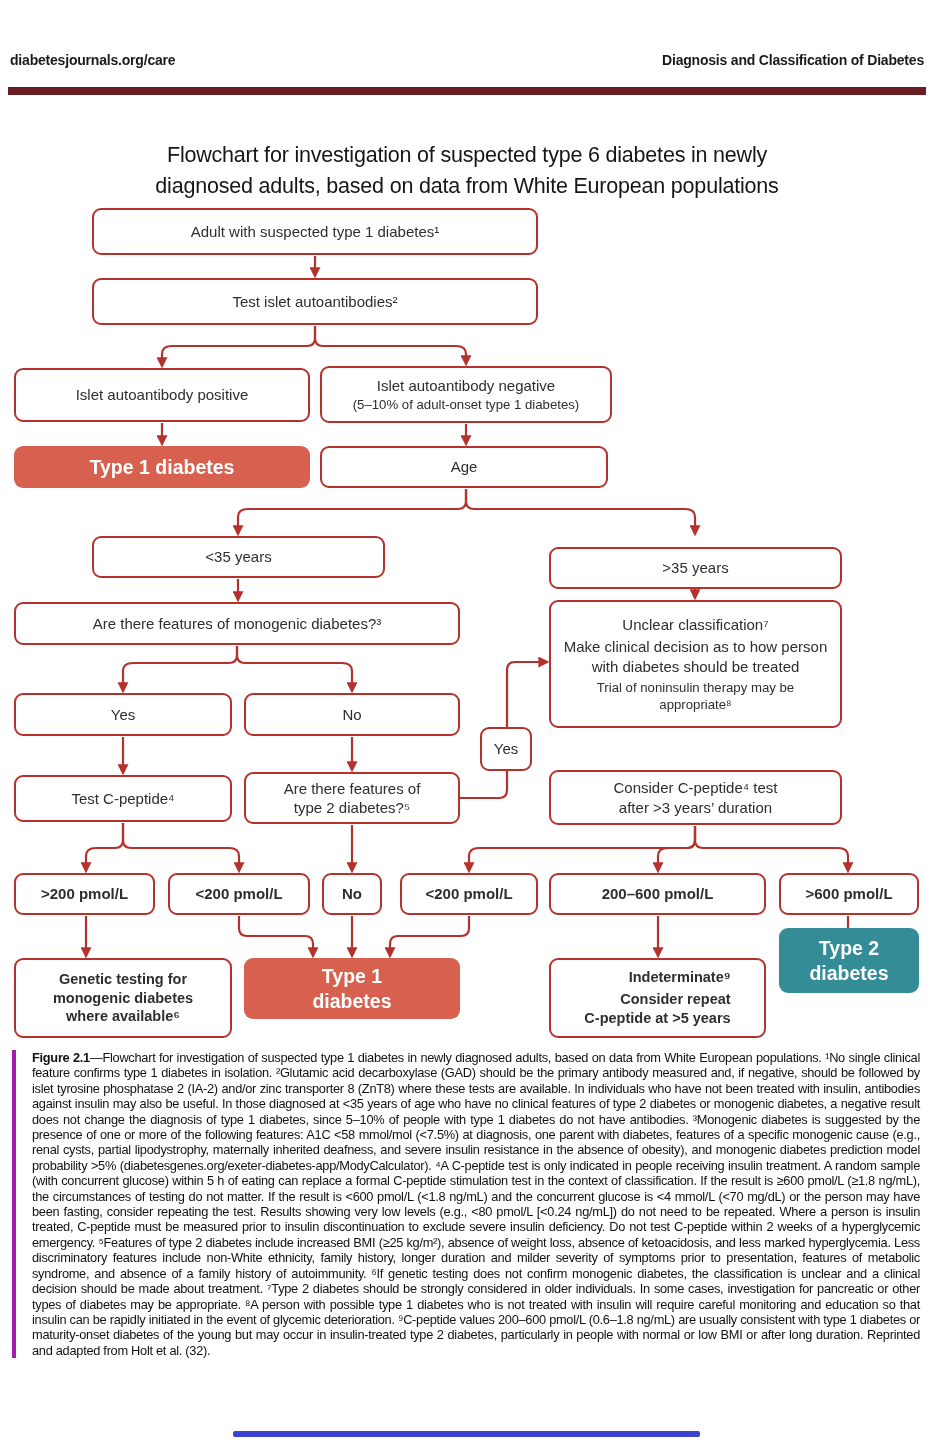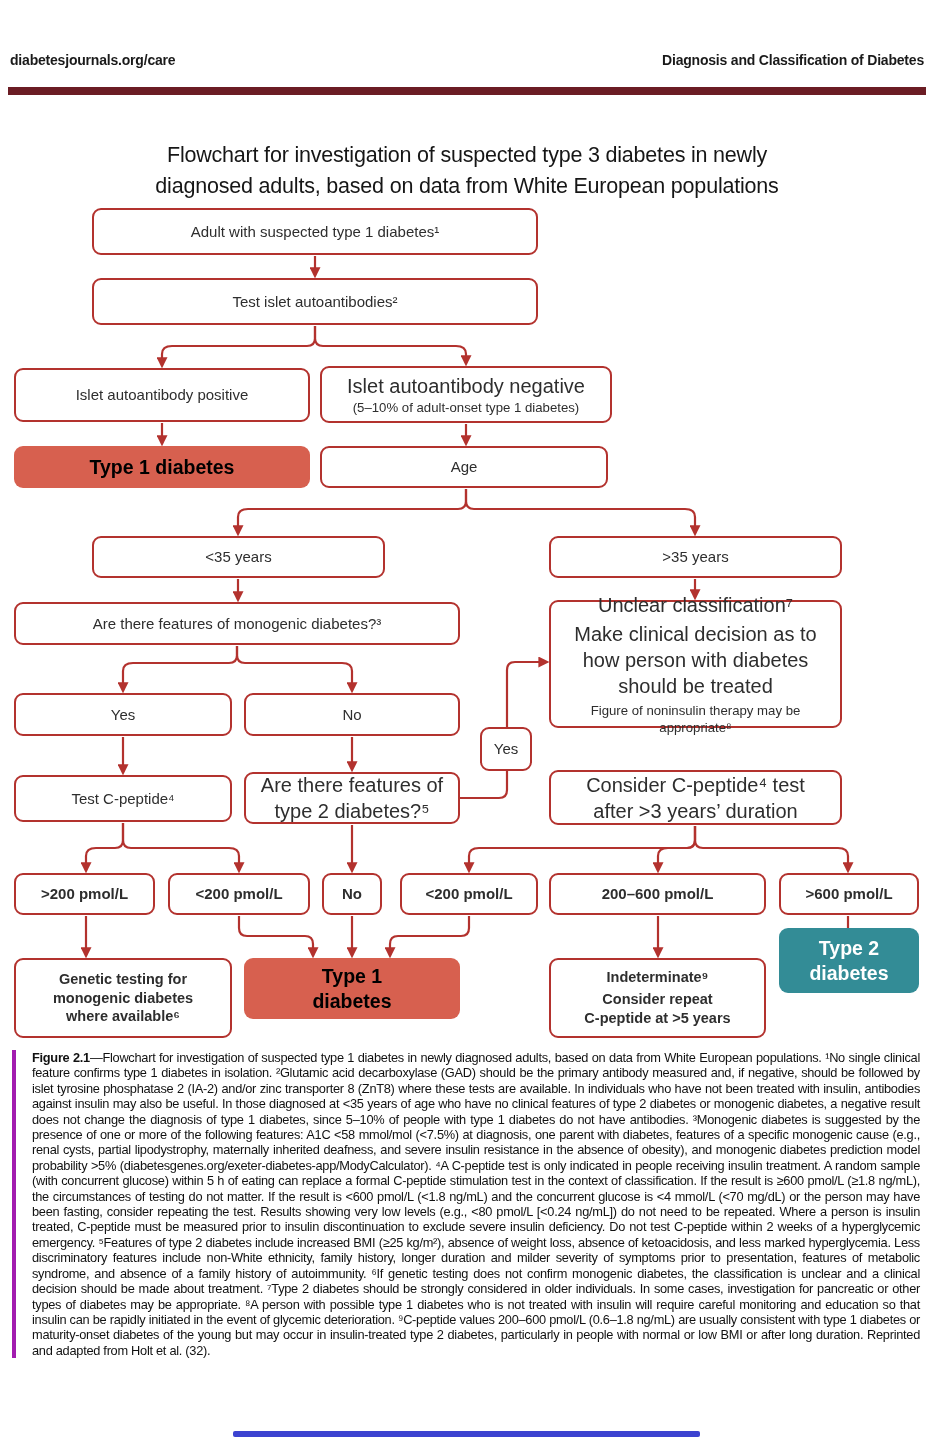--- a/index.html
+++ b/index.html
@@ -10,24 +10,24 @@
        font-size:14px;font-weight:bold;color:#1a1a1a;letter-spacing:-0.2px;}
   .hdr-bar{position:absolute;top:87px;left:8px;right:8px;height:8px;background:var(--maroon,#6b1d24);}
   
   .fig-title{position:absolute;top:140px;left:0;width:934px;text-align:center;
              font-size:21.5px;font-weight:500;color:#161616;line-height:1.45;letter-spacing:-0.2px;}
   
   .node{position:absolute;box-sizing:border-box;background:#fff;border:2px solid var(--red,#b3322e);
         border-radius:9px;display:flex;align-items:center;justify-content:center;text-align:center;
         font-size:15px;line-height:1.3;color:#2e2e2e;padding:4px 10px;z-index:2;}
   .node .t13{font-size:13.2px;}
-  .node .t15{font-size:20px;}
+  .node .t15{font-size:15px;}
   .node .mt2{margin-top:3px;}
   .node.bold{font-weight:600;}
-  .fill-red{background:var(--redfill,#d7604f);border:none;color:#000000;font-weight:bold;font-size:19.5px;line-height:1.25;}
+  .fill-red{background:var(--redfill,#d7604f);border:none;color:#ffffff;font-weight:bold;font-size:19.5px;line-height:1.25;}
   .fill-teal{background:var(--tealfill,#338c96);border:none;color:#ffffff;font-weight:bold;font-size:19.5px;line-height:1.25;}
   .blockln{display:block;}
   svg.connectors{position:absolute;top:0;left:0;z-index:1;pointer-events:none;}
   svg.connectors path{stroke:var(--red,#b3322e);stroke-width:2.2;fill:none;stroke-linejoin:round;}
   
   .caption{position:absolute;left:12px;top:1050px;width:908px;box-sizing:border-box;
            border-left:4px solid #a21caf;padding-left:16px;text-align:justify;
            font-size:12.8px;line-height:15.4px;letter-spacing:-0.28px;color:#111;}
   .cap-label{font-weight:bold;}
   .blue-bar{position:absolute;left:233px;top:1431px;width:467px;height:6px;background:var(--blue,#3c43d0);border-radius:2px;}
@@ -37,21 +37,21 @@
 
 <div class="page">
 
   <div class="hdr">
     <span>diabetesjournals.org/care</span>
     <span>Diagnosis and Classification of Diabetes</span>
   </div>
   <div class="hdr-bar"></div>
 
   <div class="fig-title">
-    <div>Flowchart for investigation of suspected type 3 diabetes in newly</div>
+    <div>Flowchart for investigation of suspected type 6 diabetes in newly</div>
     <div>diagnosed adults, based on data from White European populations</div>
   </div>
 
   <svg class="connectors" width="934" height="1440" viewBox="0 0 934 1440">
     <defs>
       <marker id="ah" viewBox="0 0 10 10" refX="1.5" refY="5" markerWidth="11" markerHeight="11" orient="auto" markerUnits="userSpaceOnUse">
         <path d="M0 0 L10 5 L0 10 Z" fill="#b3322e" style="stroke:none;fill:var(--red,#b3322e);"></path>
       </marker>
     </defs>
     <g>
@@ -108,33 +108,33 @@
     </div>
 
   <div class="node" style="left:320px;top:446px;width:288px;height:42px">
     <span>Age</span>
     </div>
 
   <div class="node" style="left:92px;top:536px;width:293px;height:42px">
     <span>&lt;35 years</span>
     </div>
 
-  <div class="node" style="left:549px;top:536px;width:293px;height:42px">
+  <div class="node" style="left:549px;top:547px;width:293px;height:42px">
     <span>&gt;35 years</span>
     </div>
 
   <div class="node" style="left:14px;top:602px;width:446px;height:43px">
     <span>Are there features of monogenic diabetes?³</span>
     </div>
 
   <div class="node" style="left:549px;top:600px;width:293px;height:128px">
     <div>
         <span class="blockln t15">Unclear classification⁷</span>
          <span class="blockln t15 mt2">Make clinical decision as to how person with diabetes should be treated</span>
-         <span class="blockln t13 mt2">Figure of noninsulin therapy may be appropriate⁸</span>
+         <span class="blockln t13 mt2">Trial of noninsulin therapy may be appropriate⁸</span>
       </div>
     </div>
 
   <div class="node" style="left:14px;top:693px;width:218px;height:43px">
     <span>Yes</span>
     </div>
 
   <div class="node" style="left:244px;top:693px;width:216px;height:43px">
     <span>No</span>
     </div>
@@ -193,21 +193,21 @@
       </div>
     </div>
 
   <div class="node fill-red" style="left:244px;top:958px;width:216px;height:61px">
     <div>
         <span class="blockln">Type 1</span>
          <span class="blockln">diabetes</span>
       </div>
     </div>
 
-  <div class="node bold" style="left:549px;top:958px;width:217px;height:80px;font-size:14.5px;">
+  <div class="node bold" style="left:549px;top:958px;width:217px;height:80px;font-size:14.5px;text-align:right;">
     <div>
         <span class="blockln">Indeterminate⁹</span>
          <span class="blockln mt2">Consider repeat</span>
          <span class="blockln">C-peptide at &gt;5 years</span>
       </div>
     </div>
 
   <div class="node fill-teal" style="left:779px;top:928px;width:140px;height:65px">
     <div>
         <span class="blockln">Type 2</span>

